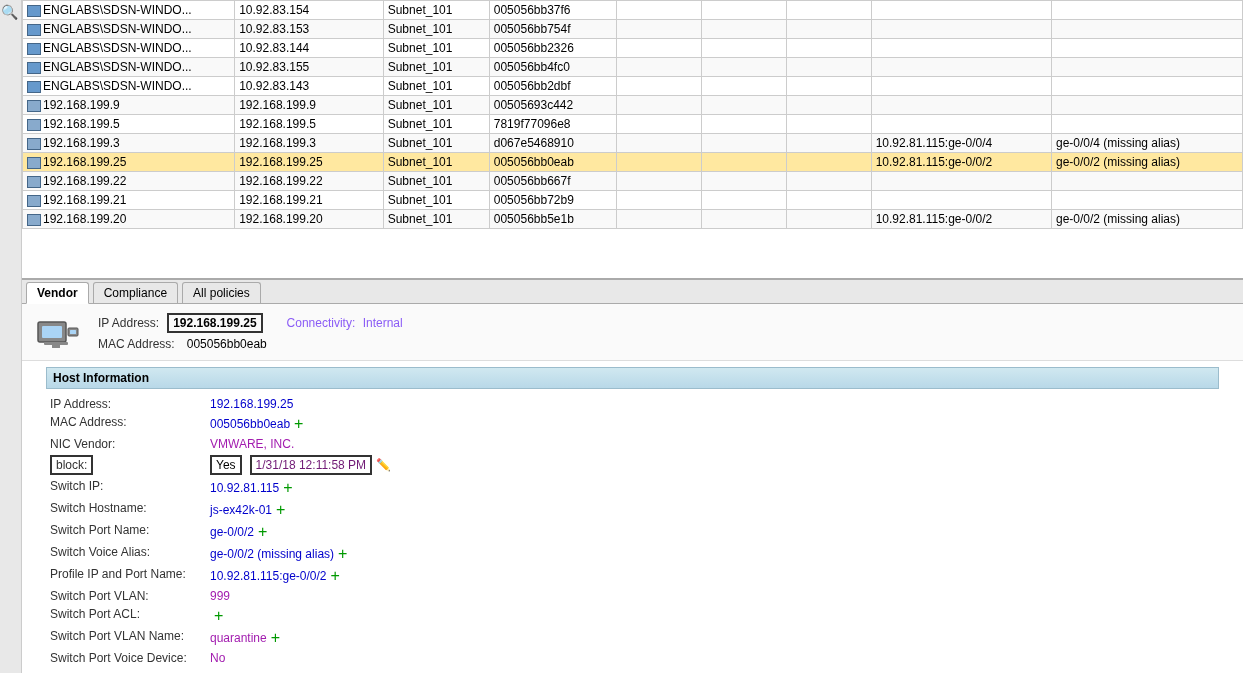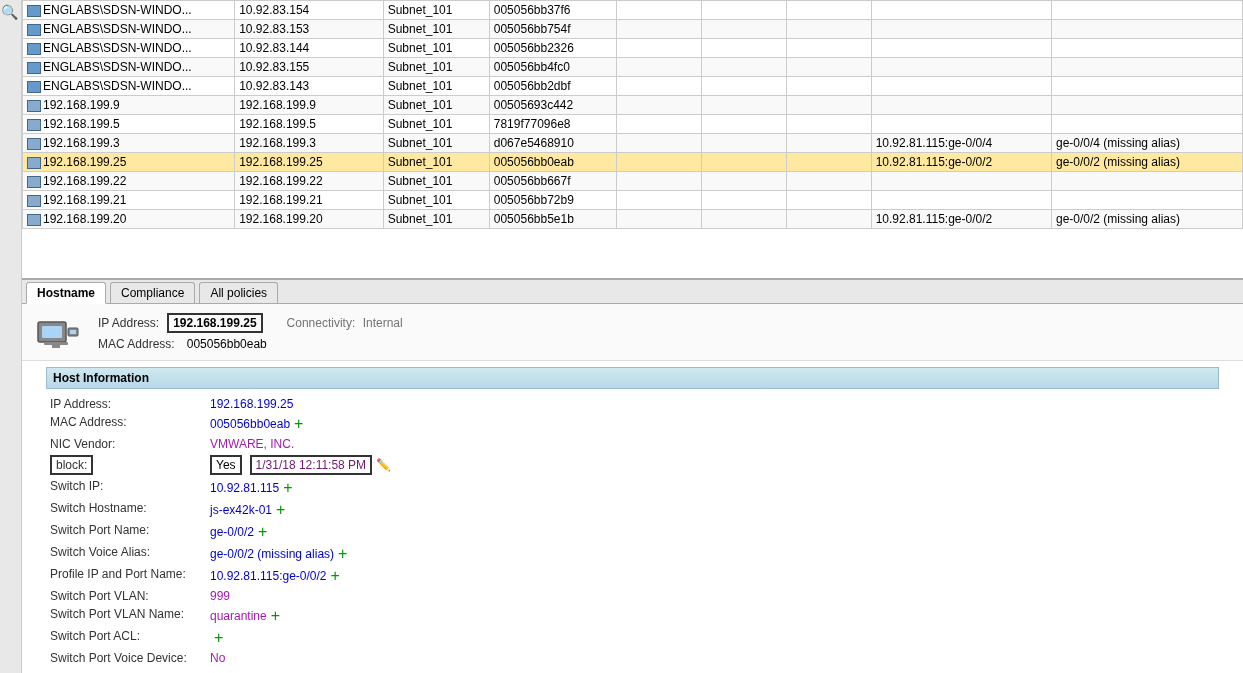--- a/index.html
+++ b/index.html
@@ -74,21 +74,21 @@
       align-items: center;
       gap: 8px;
     }
     .label-text { color: #333; }
     .value-box {
       border: 2px solid #333;
       padding: 1px 4px;
       font-weight: bold;
       color: #000;
     }
-    .connectivity-label { color: #737373; margin-left: 16px; }
+    .connectivity-label { color: #8b5cf6; margin-left: 16px; }
 
     
     .host-info-section {
       padding: 6px 24px;
     }
     .host-info-title {
       background: linear-gradient(to bottom, #d0e8f0, #b8d8e8);
       padding: 3px 6px;
       font-weight: bold;
       border: 1px solid #9bbccc;
@@ -345,21 +345,21 @@
     <td>10.92.81.115:ge-0/0/2</td>
     <td>ge-0/0/2 (missing alias)</td>
   </tr>
             </tbody>
         </table>
       </div>
 
       <div class="bottom-panel">
 
         <div class="tabs-bar">
-          <div class="tab active">Hostname</div>
+          <div class="tab active">Vendor</div>
           <div class="tab">Compliance</div>
           <div class="tab">All policies</div>
         </div>
 
         <div class="profile-header">
           <div class="profile-icon">
             <svg width="44" height="36" viewBox="0 0 44 36">
               <rect x="2" y="8" width="28" height="20" rx="2" fill="#888" stroke="#555" stroke-width="1.5"></rect>
               <rect x="6" y="12" width="20" height="12" rx="1" fill="#aad4f5"></rect>
               <rect x="32" y="14" width="10" height="8" rx="1" fill="#888" stroke="#555" stroke-width="1"></rect>
@@ -473,33 +473,33 @@
                 <tr>
     <td class="info-label">Switch Port VLAN:</td>
     <td>
       <div class="row-with-icon">
         <span class="info-value-plain">999</span>
 
       </div>
     </td>
   </tr>
                 <tr>
+    <td class="info-label">Switch Port ACL:</td>
+    <td>
+      <div class="row-with-icon">
+        <span class="info-value-plain"></span>
+        <span class="plus-icon">+</span>
+      </div>
+    </td>
+  </tr>
+                <tr>
     <td class="info-label">Switch Port VLAN Name:</td>
     <td>
       <div class="row-with-icon">
         <span class="info-value-plain">quarantine</span>
-        <span class="plus-icon">+</span>
-      </div>
-    </td>
-  </tr>
-                <tr>
-    <td class="info-label">Switch Port ACL:</td>
-    <td>
-      <div class="row-with-icon">
-        <span class="info-value-plain"></span>
         <span class="plus-icon">+</span>
       </div>
     </td>
   </tr>
                 <tr>
     <td class="info-label">Switch Port Voice Device:</td>
     <td>
       <div class="row-with-icon">
         <span class="info-value-plain">No</span>
 

